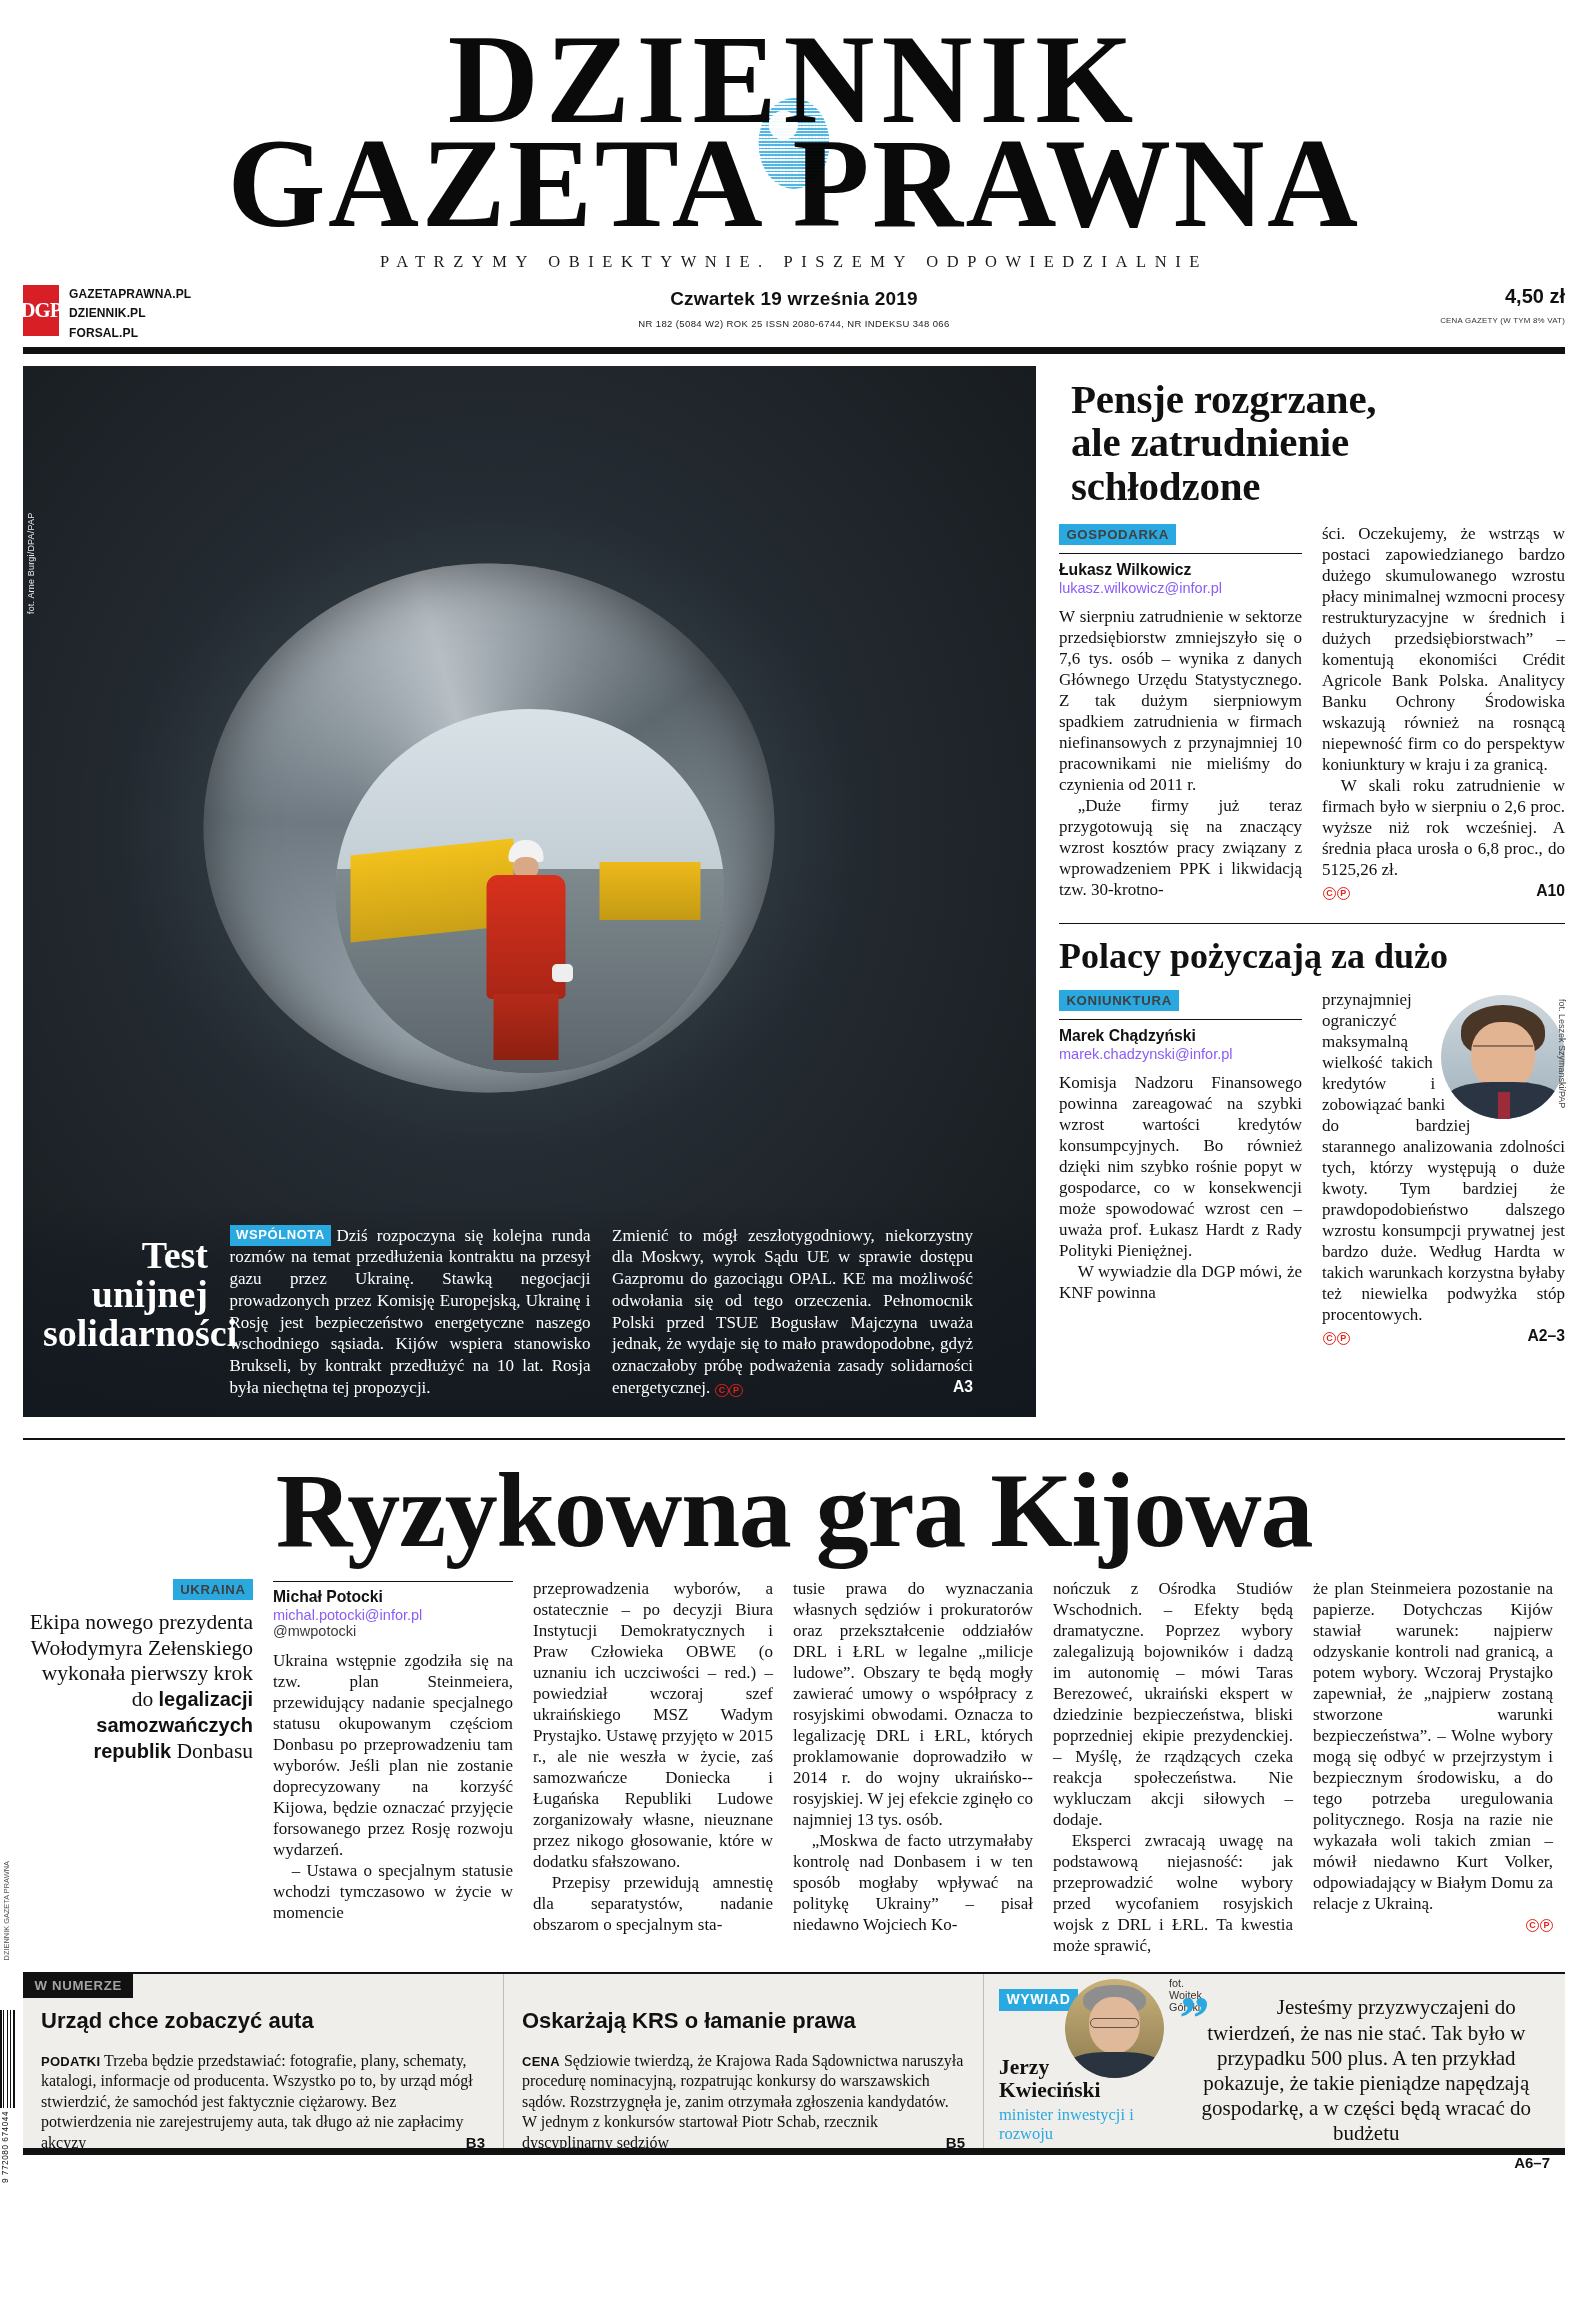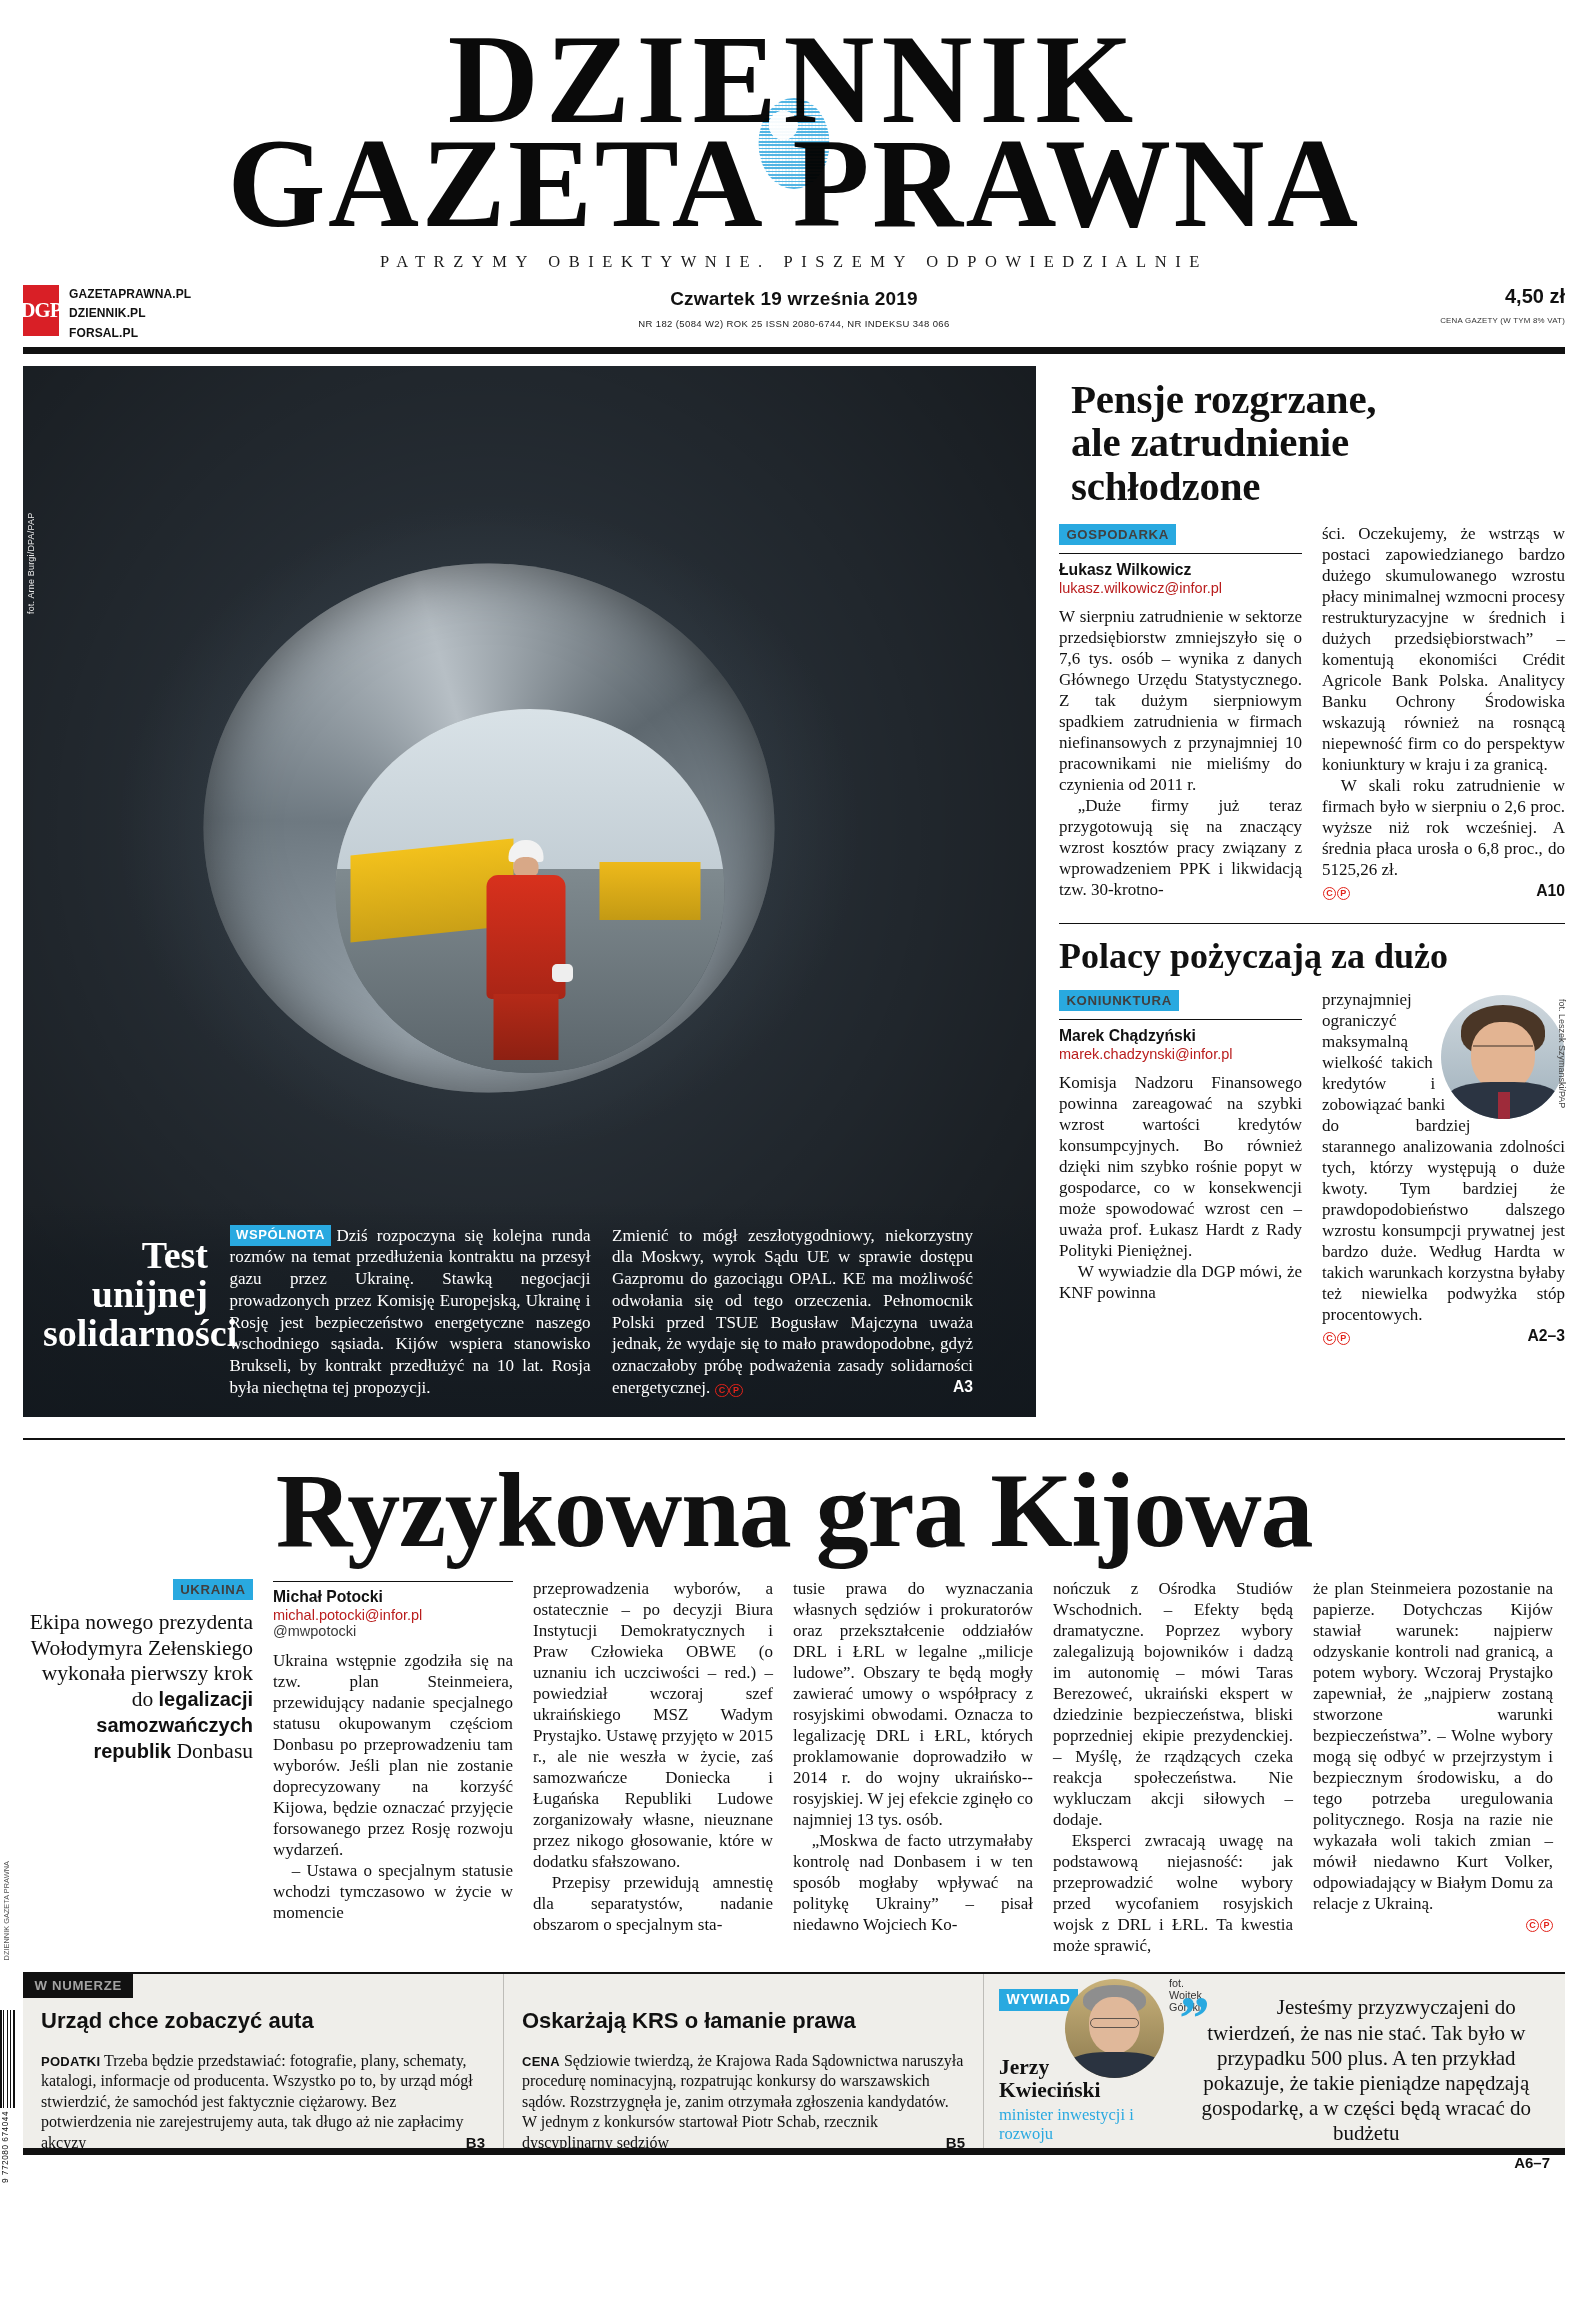--- a/index.html
+++ b/index.html
@@ -187,21 +187,21 @@
   }
   .art-cols { display:flex; gap:20px; margin-top:15px; }
   .art-col { width:243px; }
   .badge-dark {
     display:inline-block; background:#29a9e0; color:#404040;
     font-family:"Liberation Sans", sans-serif; font-weight:700;
     font-size:13.2px; letter-spacing:0.05em; padding:2.5px 7.4px 3.3px 7.4px;
   }
   .byline-rule { border-top:1.3px solid #111; margin:8.3px 0 6.6px 0; }
   .author { font-family:"Liberation Sans", sans-serif; font-weight:700; font-size:15.7px; }
-  .email { font-family:"Liberation Sans", sans-serif; font-size:14.5px; color:#b91c1c; margin-top:0.8px; }
+  .email { font-family:"Liberation Sans", sans-serif; font-size:14.5px; color:#8b5cf6; margin-top:0.8px; }
   .handle { font-family:"Liberation Sans", sans-serif; font-size:14.5px; color:#3a3a3a; }
   .body-txt { font-size:17px; line-height:1.235; text-align:justify; margin-top:11.6px; hyphens:auto; }
   .body-txt p { margin:0; text-indent:1.1em; }
   .body-txt p:first-child { text-indent:0; }
   .art-end { display:flex; justify-content:space-between; align-items:baseline; margin-top:0.8px; }
   .sep-rule { border-top:1.2px solid #111; margin:21.5px 0 13.2px 0; }
 
   .portrait {
     width:124px; height:124px; border-radius:50%; overflow:hidden;
     background:linear-gradient(#cfd8de,#9fb0bb);

